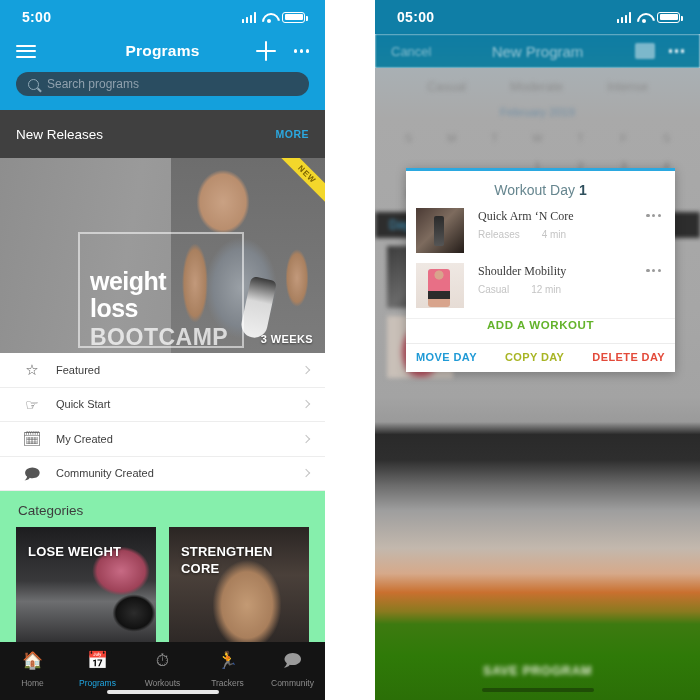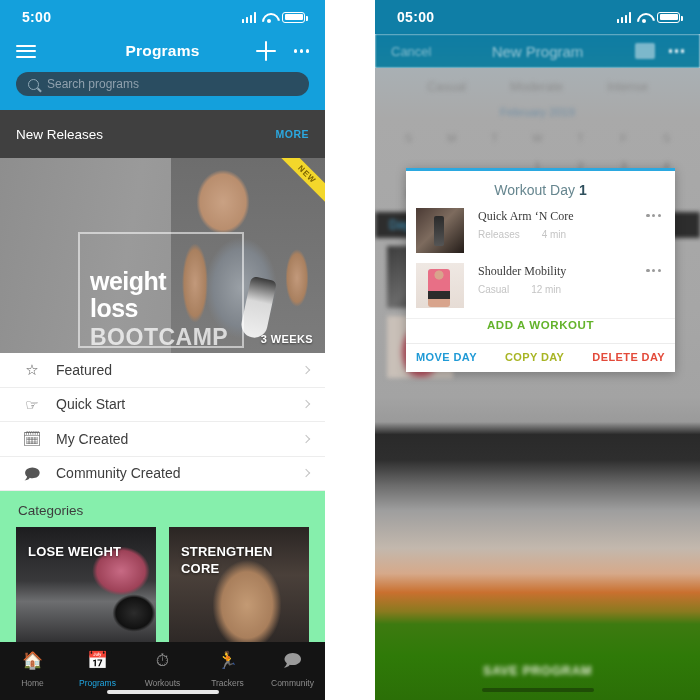--- a/index.html
+++ b/index.html
@@ -154,21 +154,21 @@
   .list-row {
     height: 34.5px; display:flex; align-items:center;
     padding: 0 16px 0 22px; border-bottom: 1px solid #ededed;
     cursor: pointer;
   }
   .list-row .ico {
     width: 20px; height:20px; margin-right: 14px; flex:0 0 auto;
     display:flex; align-items:center; justify-content:center;
     color:#555; font-size: 15px; line-height:1;
   }
-  .list-row .lbl { font-size: 14px; color: #3d3d3d; }
+  .list-row .lbl { font-size: 11px; color: #3d3d3d; }
   .chev {
     margin-left:auto; width: 6px; height: 6px;
     border-right: 1.4px solid #c3c3c3; border-top: 1.4px solid #c3c3c3;
     transform: rotate(45deg);
   }
 
   .cats { background:#86efac; padding: 10px 0 0 0; flex: 1; }
   .cats h3 {
     font-size: 13.5px; font-weight: normal; color:#3d3d3d;
     padding: 2px 0 9px 18px;

